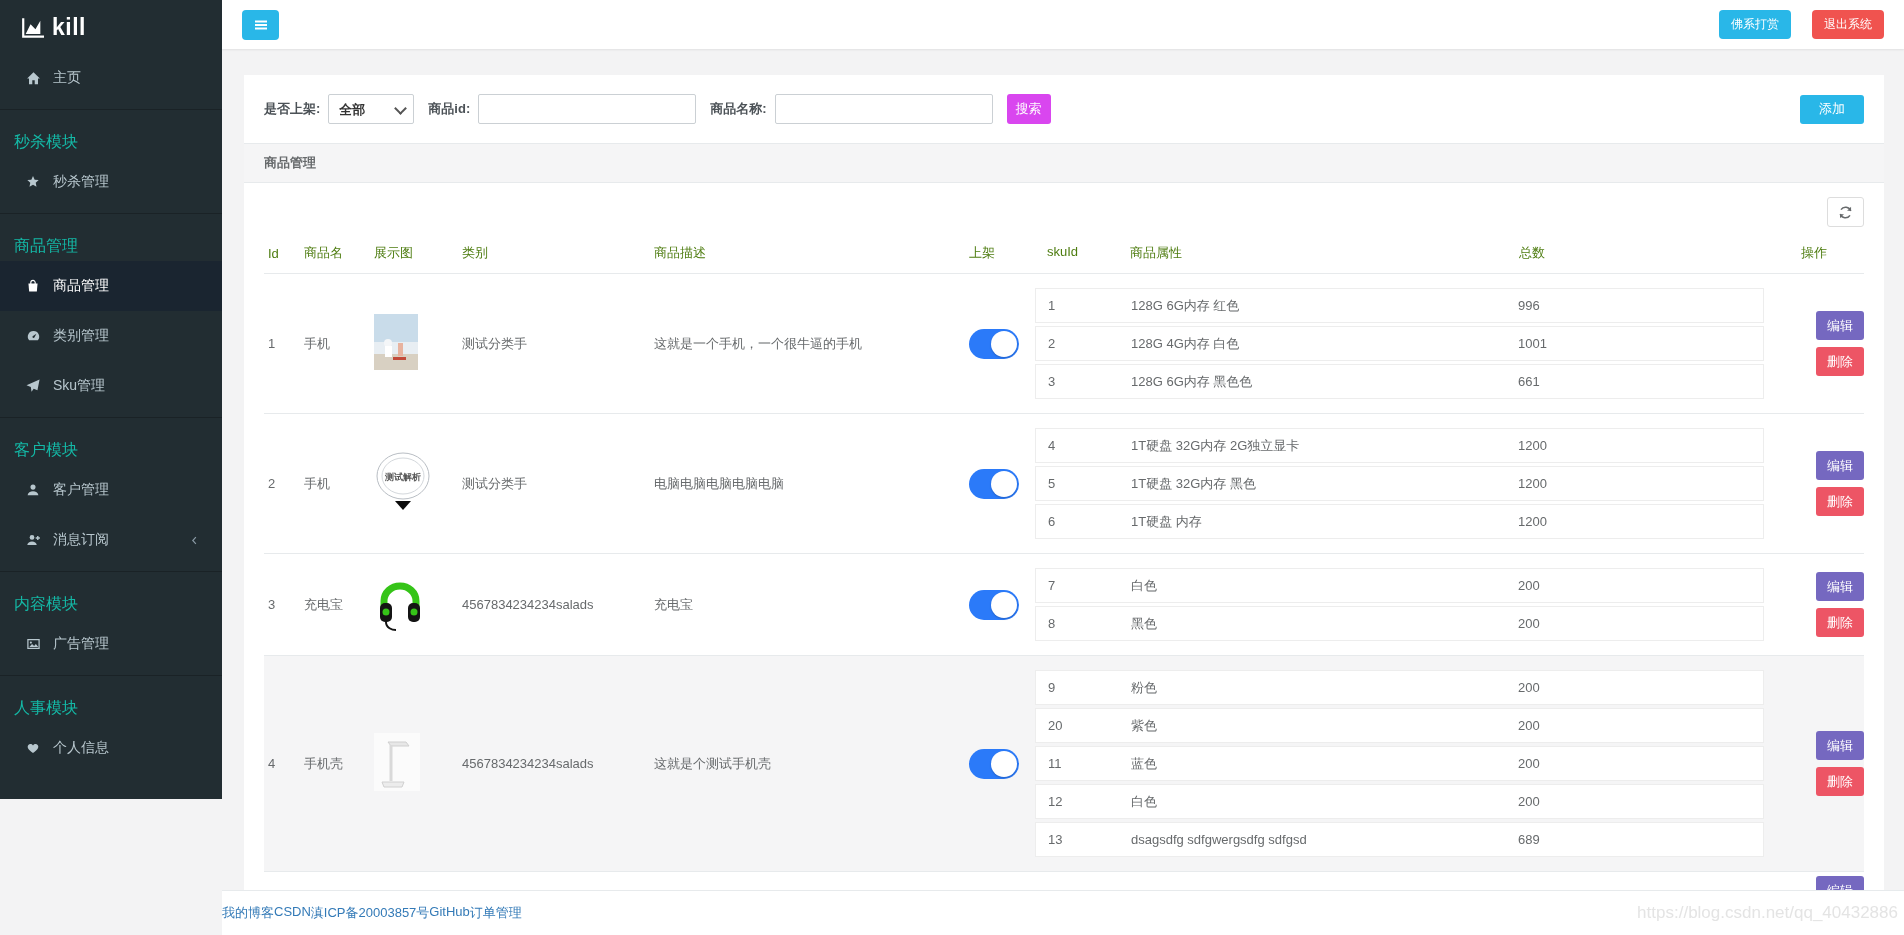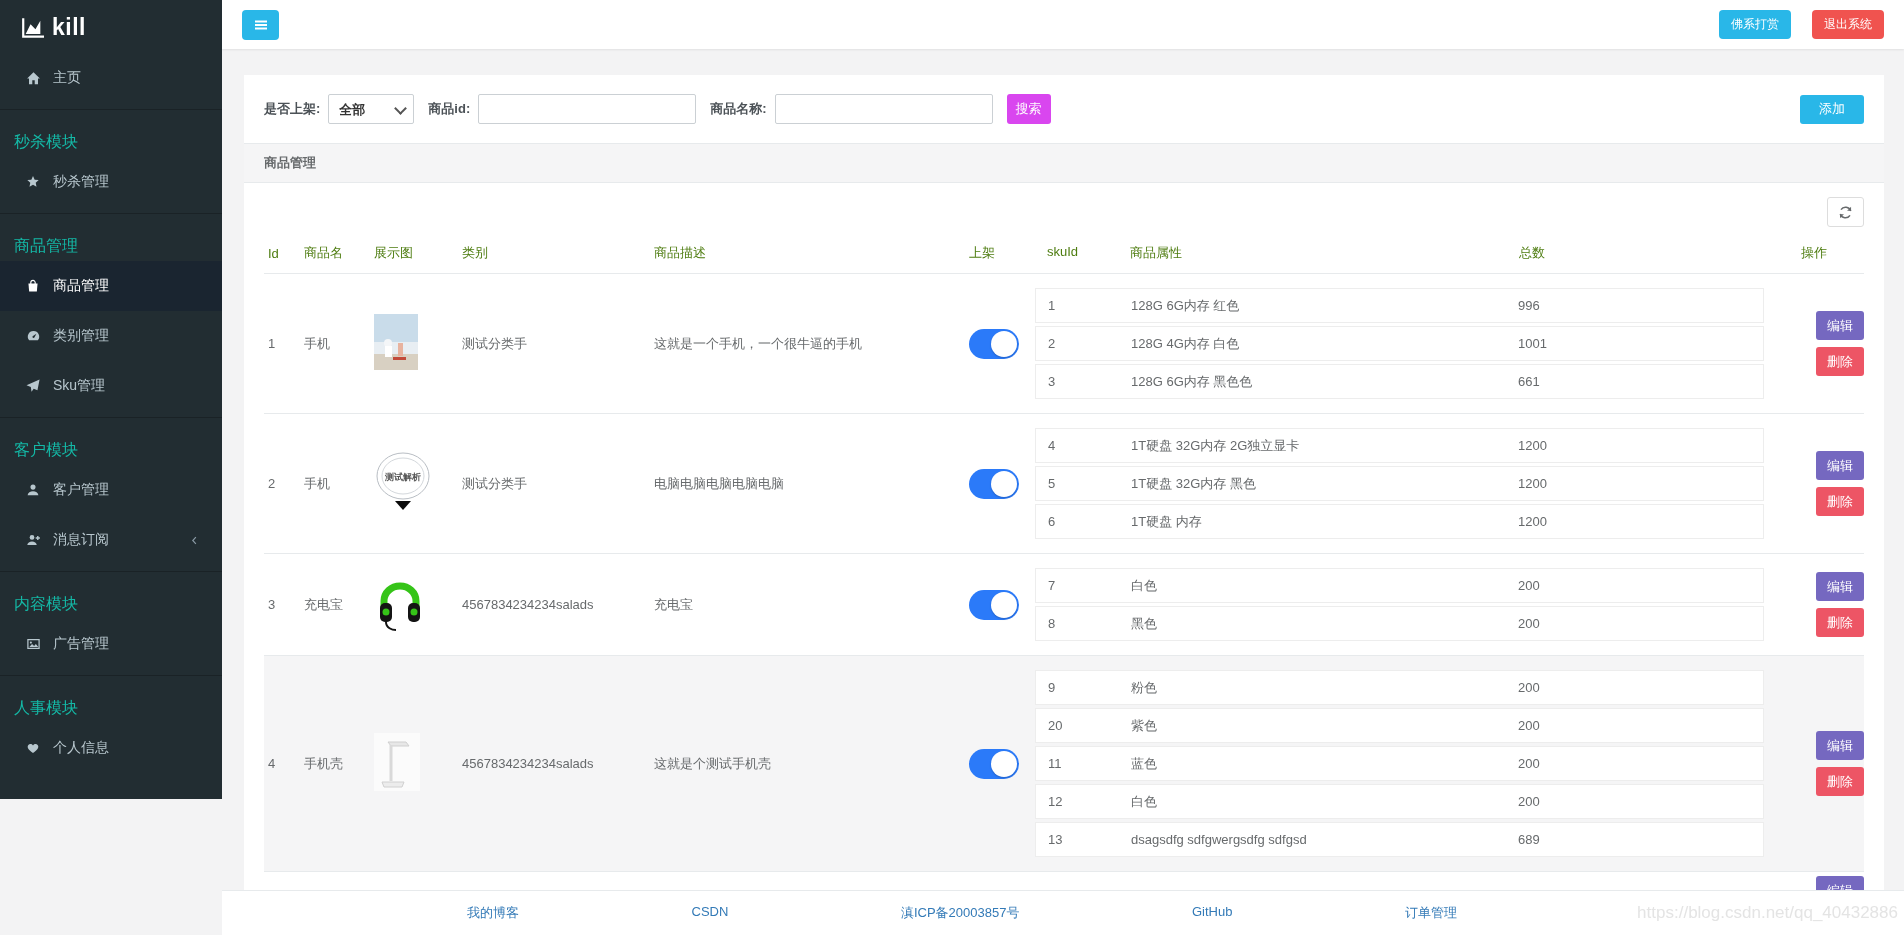--- a/index.html
+++ b/index.html
@@ -86,21 +86,21 @@
 
   .col-actions.body { display:flex; flex-direction:column; align-items:flex-end; justify-content:center; gap:7px; }
   .btn-edit { background:#7568c0; width:48px; height:29px; }
   .btn-del  { background:#ed5565; width:48px; height:29px; }
 
   .product-row.partial { height:56px; align-items:flex-start; padding:4px 0 0; border-bottom:none; }
 
   
   .footer { position:fixed; left:222px; right:0; bottom:0; height:45px; background:#fff;
             border-top:1px solid #e7eaec; display:flex; align-items:center; z-index:30; }
-  .footer-links { display:flex; justify-content:space-between; width:990px; margin-left:245px; }
+  .footer-links { display:flex; justify-content:flex-start; width:990px; }
   .flink { color:#337ab7; text-decoration:none; font-size:13px; cursor:pointer; }
   .watermark { margin-left:auto; color:#e4e4e4; font-size:17px; padding-right:6px; white-space:nowrap; }
 </style>
 </head>
 <body>
 
 <div class="sidebar">
   <div class="brand">
     <span style="display:flex">
       <svg viewBox="0 0 20 18" width="26" height="22">

